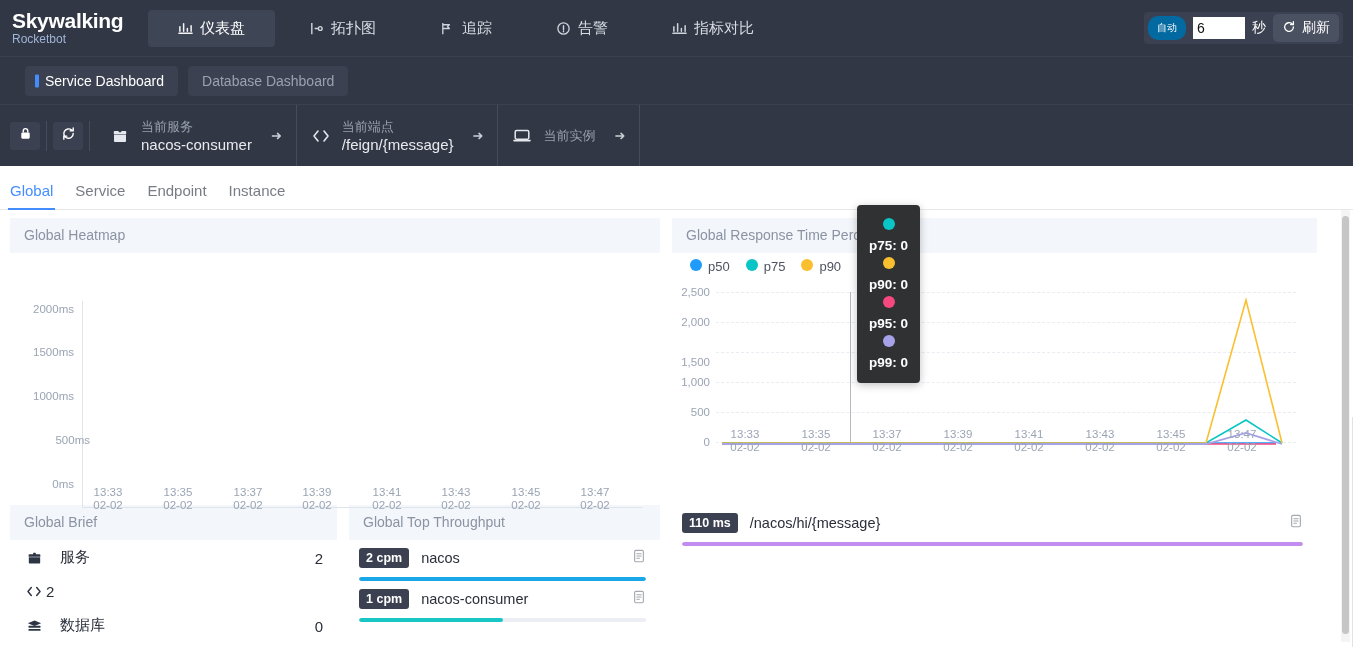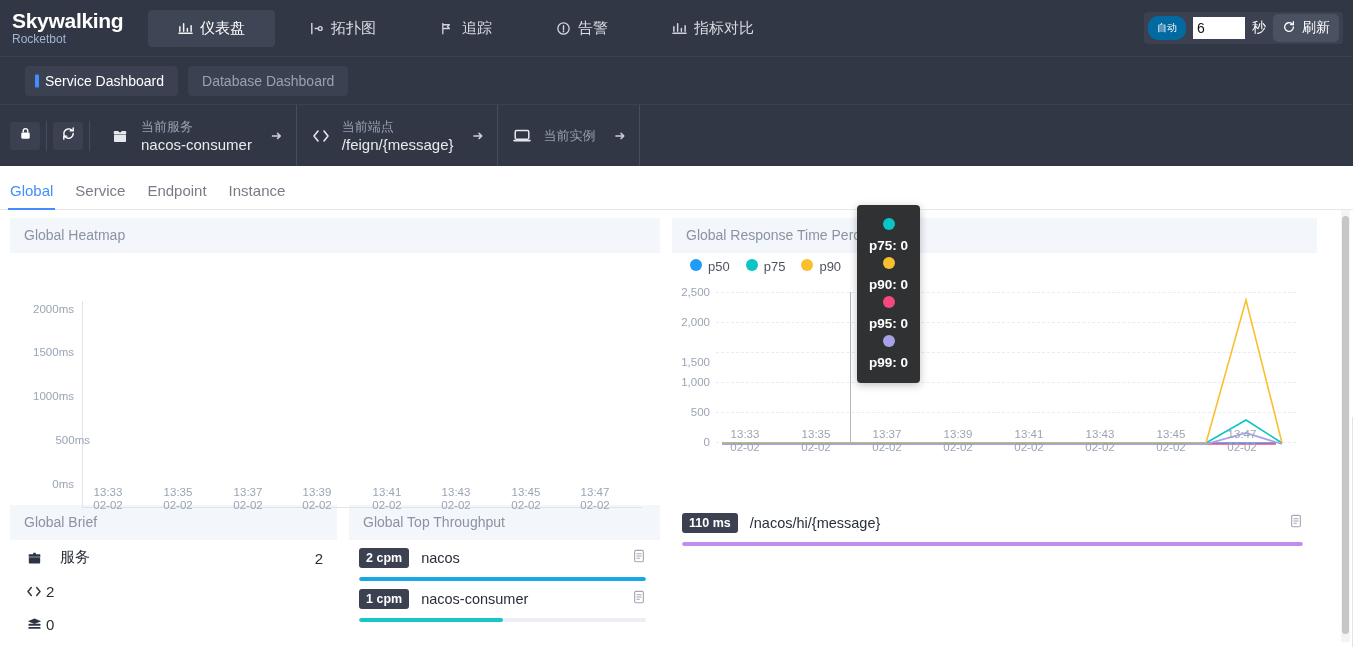--- a/index.html
+++ b/index.html
@@ -443,20 +443,21 @@
         <span class="brief-val">2</span>
       </div>
       <div class="brief-row">
         <span class="brief-ico">
             <svg viewBox="0 0 18 18" width="17" height="17">
               <path d="M9 2.6 16 5.6 9 8.6 2 5.6z" fill="#2d3444"></path>
               <rect x="2.6" y="8.2" width="12.8" height="2" rx=".6" fill="#2d3444"></rect>
               <rect x="2.6" y="11.6" width="12.8" height="2" rx=".6" fill="#2d3444"></rect>
             </svg>
           </span>
+        <span class="brief-name">数据库</span>
         <span class="brief-val">0</span>
       </div>
       <div class="brief-row">
         
         
         
       </div>
     </div>
 
     <div class="panel" style="width:311px">

